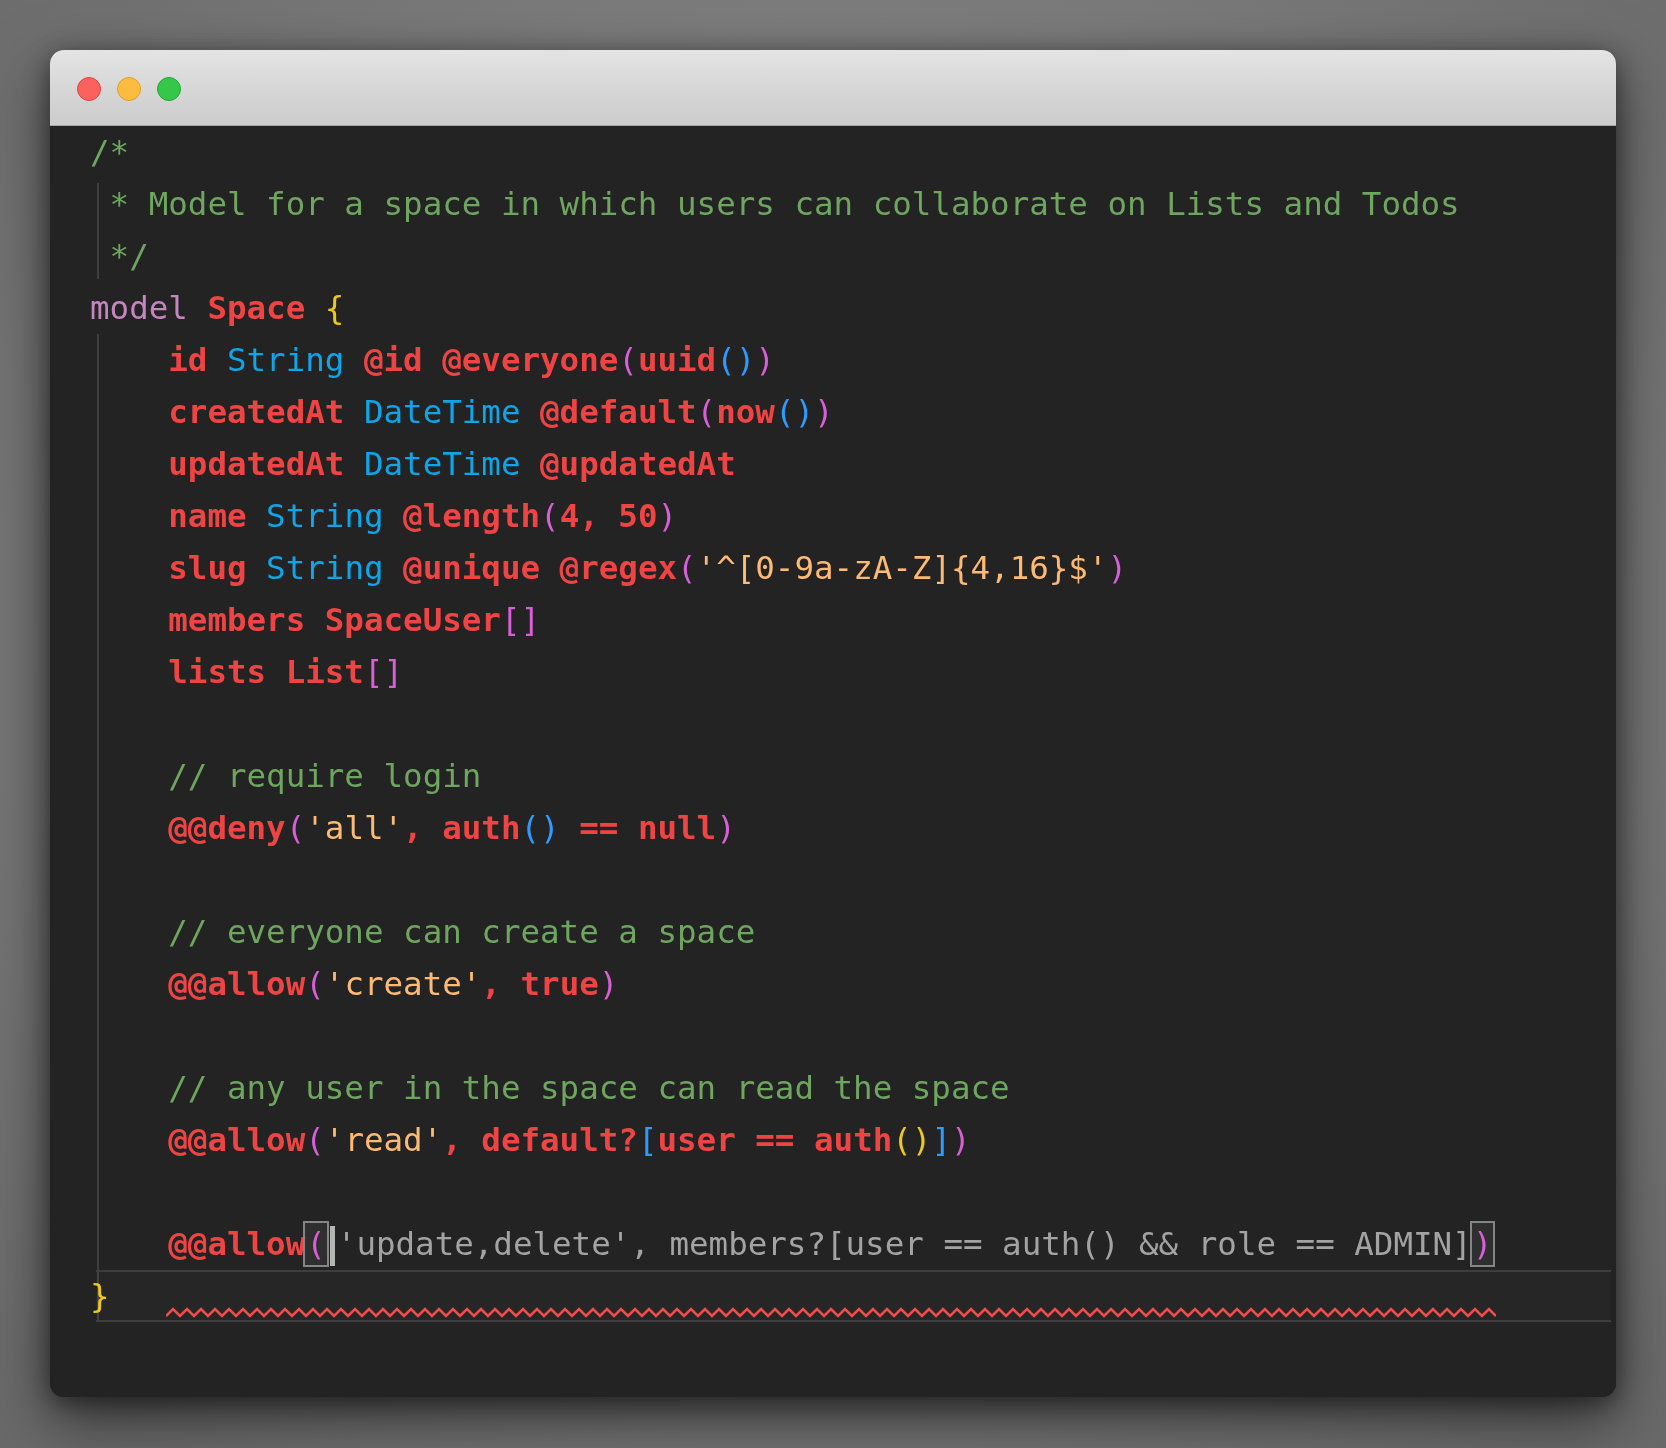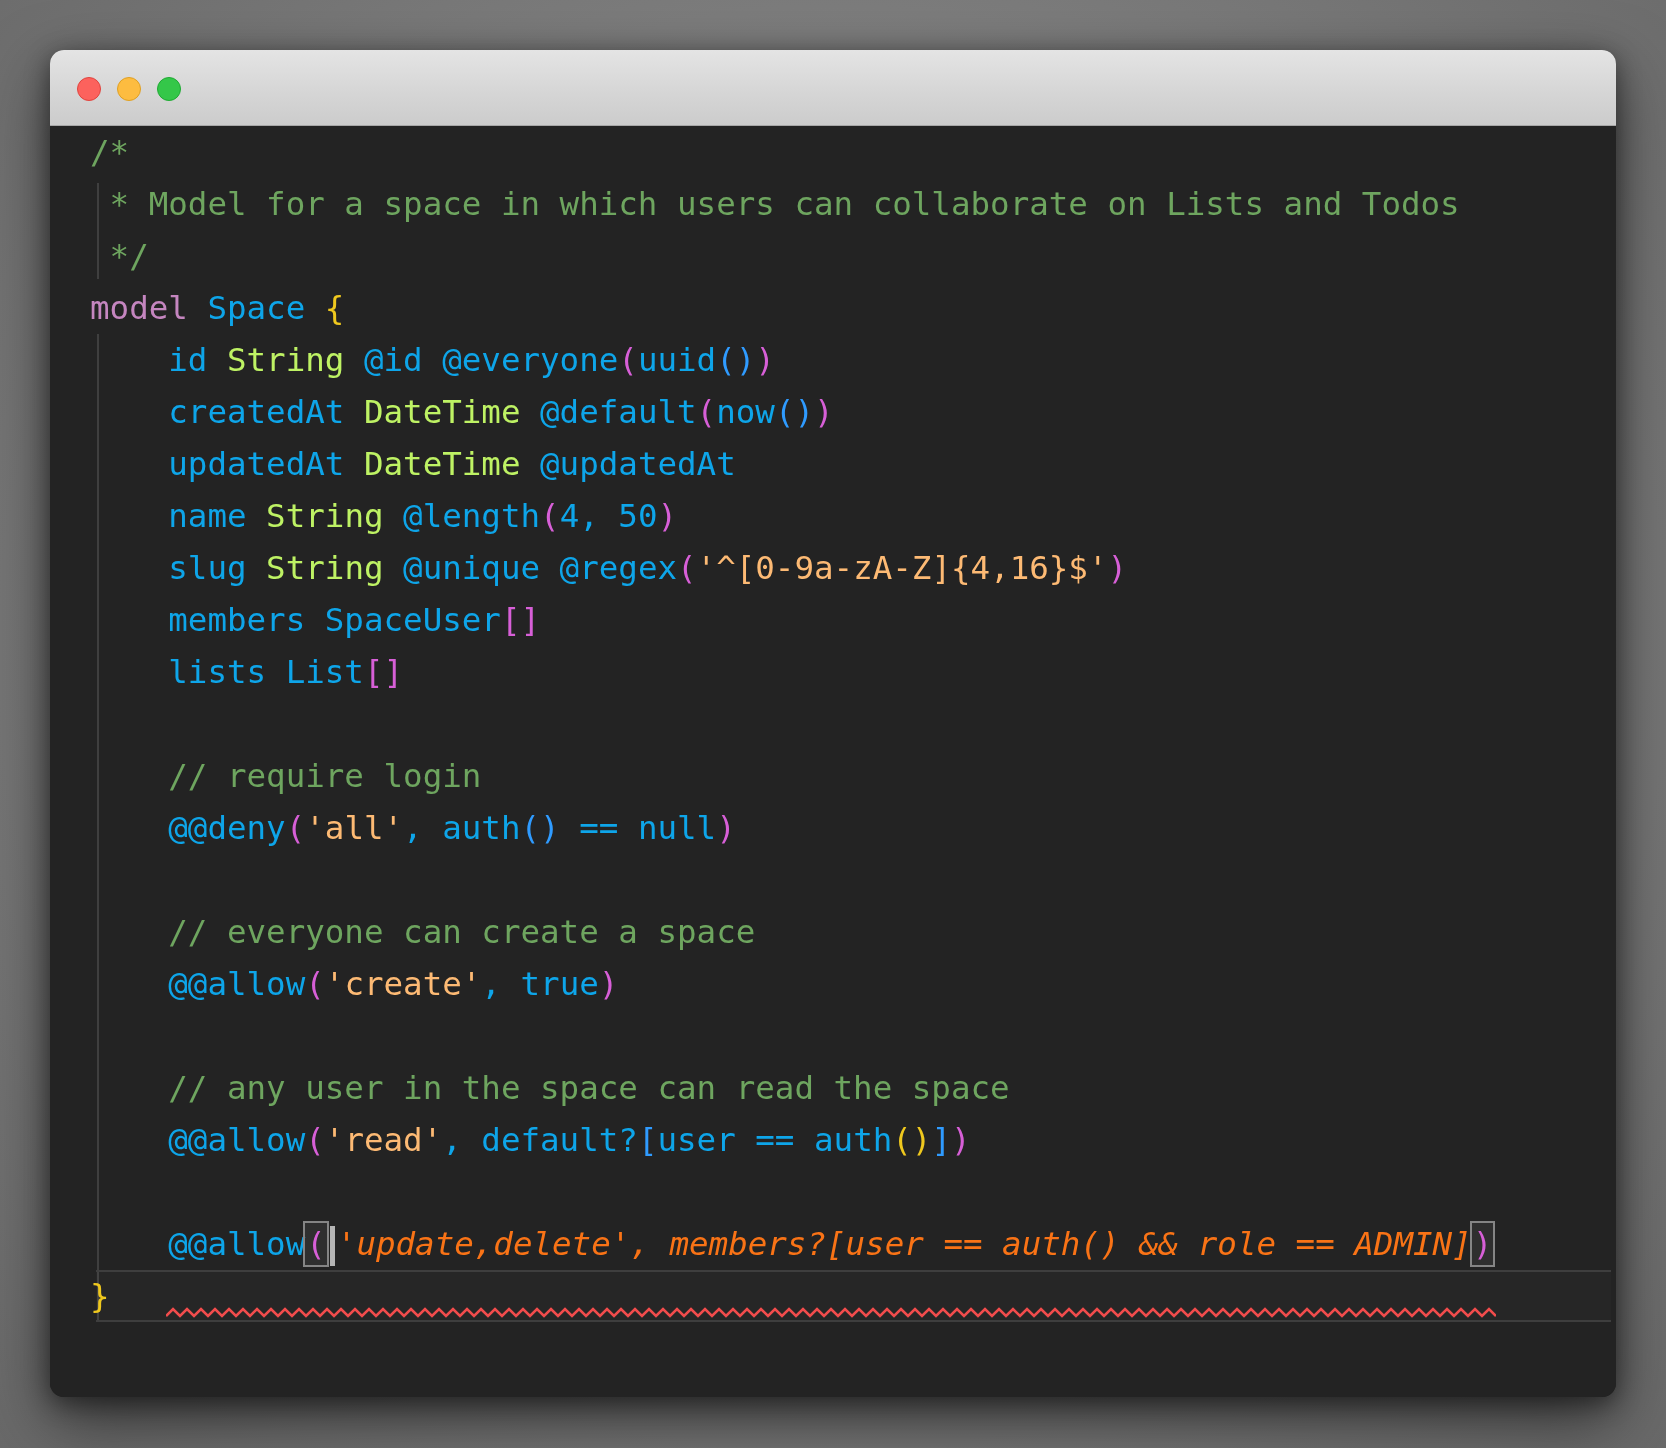--- a/index.html
+++ b/index.html
@@ -25,35 +25,35 @@
   .t-zoom {left:107px;background:#34c749;border:1px solid #1faa33;box-sizing:border-box;}
   .editor{
     position:absolute;left:0;top:76px;right:0;bottom:0;
     background:#232323;
     font-size:32.5px;line-height:52px;
     color:#d4d4d4;
     cursor:text;
   }
   .code-lines{position:absolute;left:0;top:0;right:0;padding-left:40px;}
   .line{height:52px;line-height:52px;white-space:pre;}
-  .tok-pl {color:#0ea5e9;}
+  .tok-pl {color:#ef4444;font-weight:bold;}
   .tok-kw {color:#c586c0;margin-top:7px;}
-  .tok-ty {color:#bef264;}
+  .tok-ty {color:#0ea5e9;}
   .tok-cmt{color:#6ea55f;}
   .tok-str{color:#fdba74;}
   .tok-b1 {color:#efc81e;}
   .tok-b2 {color:#d75fd7;}
   .tok-b3 {color:#2f9bff;}
   .tok-b2m{
     color:#d75fd7;
     outline:2px solid #858585;outline-offset:0px;
     background:rgba(255,255,255,0.06);
     padding:2px 1px;
   }
-  .tok-ghost{color:#f97316;font-style:italic;margin-top:25px;}
+  .tok-ghost{color:#a3a3a3;margin-top:25px;}
   .cursor{
     display:inline-block;width:5px;height:40px;background:#b5b5b5;
     vertical-align:middle;margin:0 2px 0 3px;
   }
   .guide{position:absolute;width:2px;background:#3f3f3f;}
   .guide-1{left:47px;top:57px;height:96px;}
   .guide-2{left:47px;top:208px;height:988px;}
   .current-line{
     position:absolute;left:46px;right:5px;top:1144px;height:52px;
     border-top:2px solid #3e3e3e;border-bottom:2px solid #3e3e3e;

